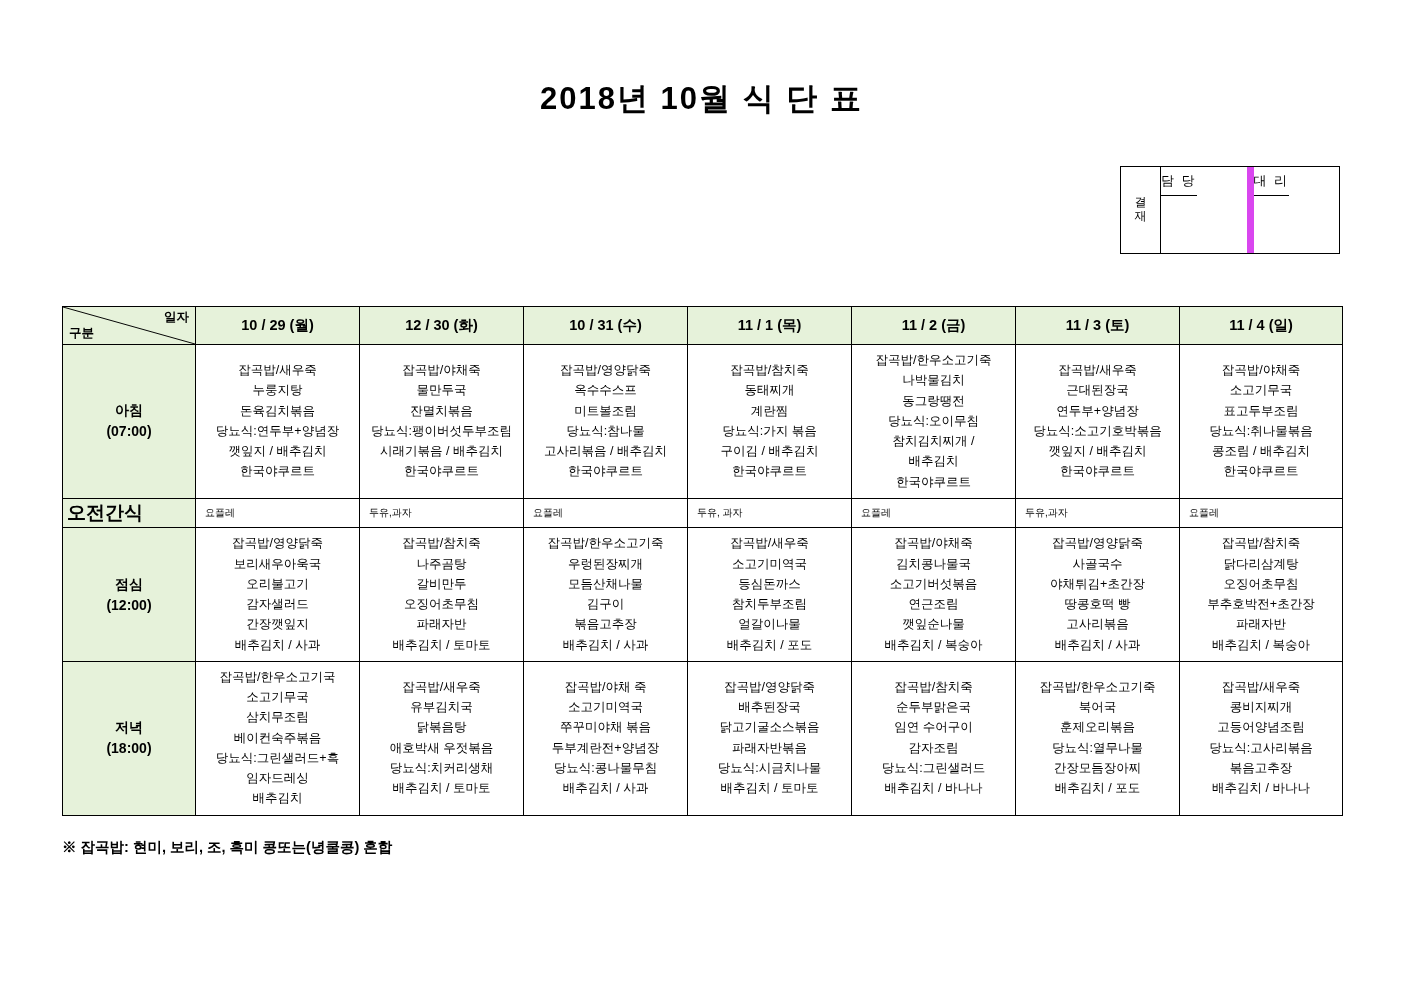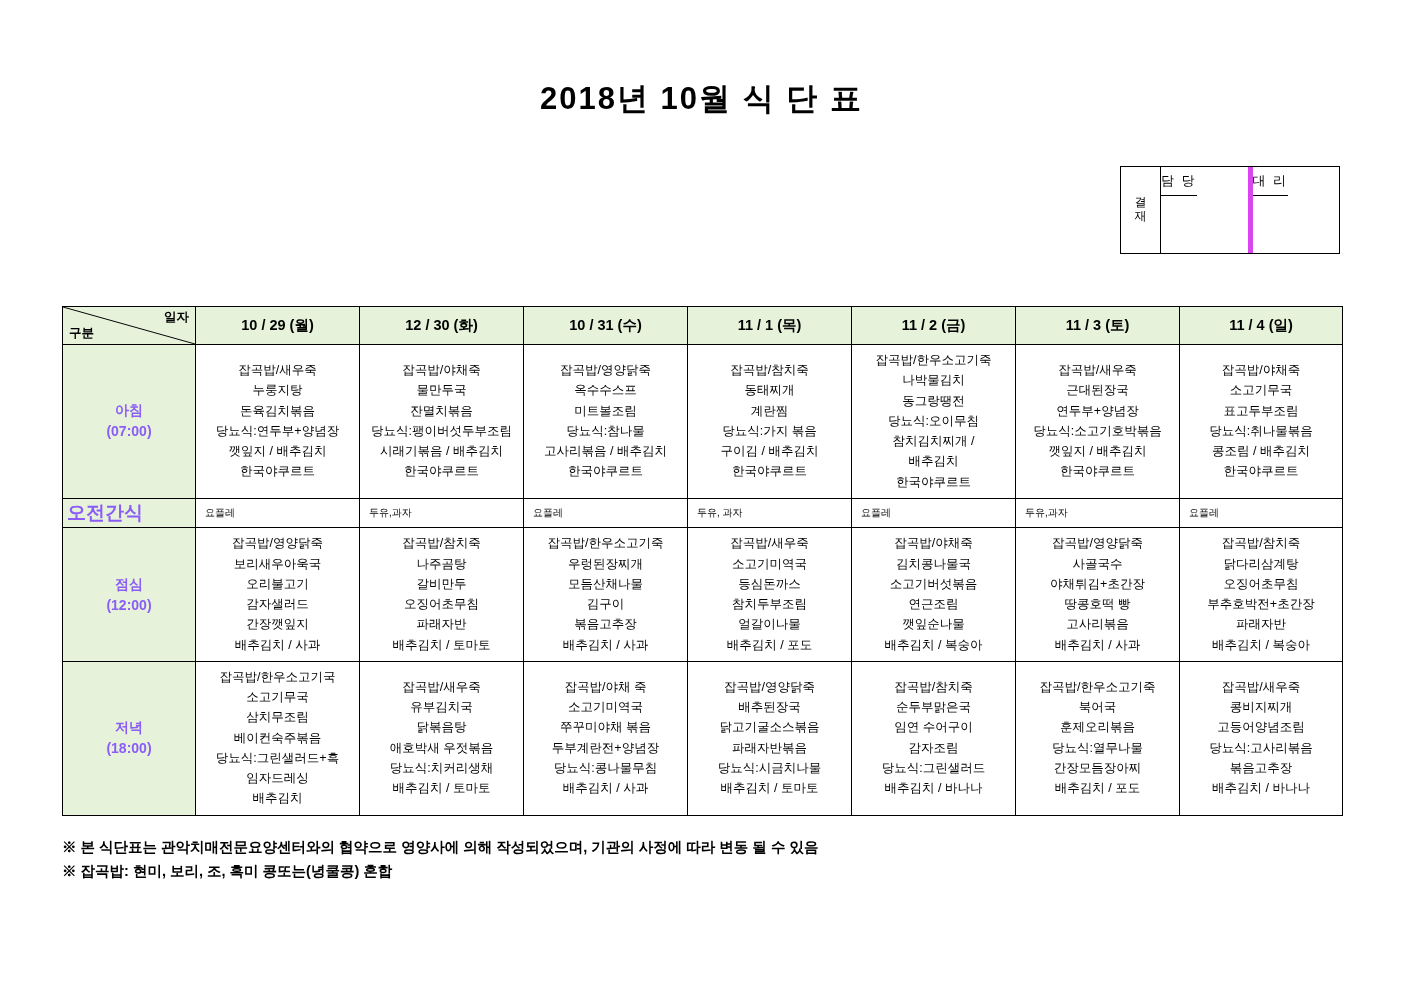--- a/index.html
+++ b/index.html
@@ -56,21 +56,21 @@
     flex: 1;
     display: flex;
   }
   .approval-col {
     flex: 1;
     display: flex;
     flex-direction: row;
     box-sizing: border-box;
   }
   .approval-col + .approval-col {
-    border-left: 5px solid #d946ef;
+    border-left: 7px solid #d946ef;
   }
   .approval-col .head {
     height: 28px;
     border-bottom: 1px solid #000;
     display: flex;
     align-items: center;
     justify-content: center;
     font-size: 13px;
     letter-spacing: 2px;
   }
@@ -128,21 +128,21 @@
     font-weight: bold;
     height: 38px;
     text-align: center;
   }
   td.rowlabel {
     background: #e6f2da;
     text-align: center;
     font-size: 14px;
     font-weight: bold;
     line-height: 1.5;
-    color: #8b5cf6;
+    color: #000000;
   }
   td.rowlabel.snack {
     font-size: 19px;
     height: 23px;
     padding: 0 4px;
     text-align: left;
     font-weight: bold;
   }
   td.meal {
     font-size: 12.5px;
@@ -370,17 +370,16 @@
 콩비지찌개
 고등어양념조림
 당뇨식:고사리볶음
 볶음고추장
 배추김치 / 바나나</td>
       </tr>
     </tbody>
   </table>
 
   <div class="footnotes">
-    <div>※ 본 식단표는 관악치매전문요양센터와의 협약으로 영양사에 의해 작성되었으며, 기관의 사정에 따라 변동 될 수 있음</div>
     <div>※ 잡곡밥: 현미, 보리, 조, 흑미 콩또는(녕쿨콩) 혼합</div>
   </div>
 
 </div>
 
 </body></html>

